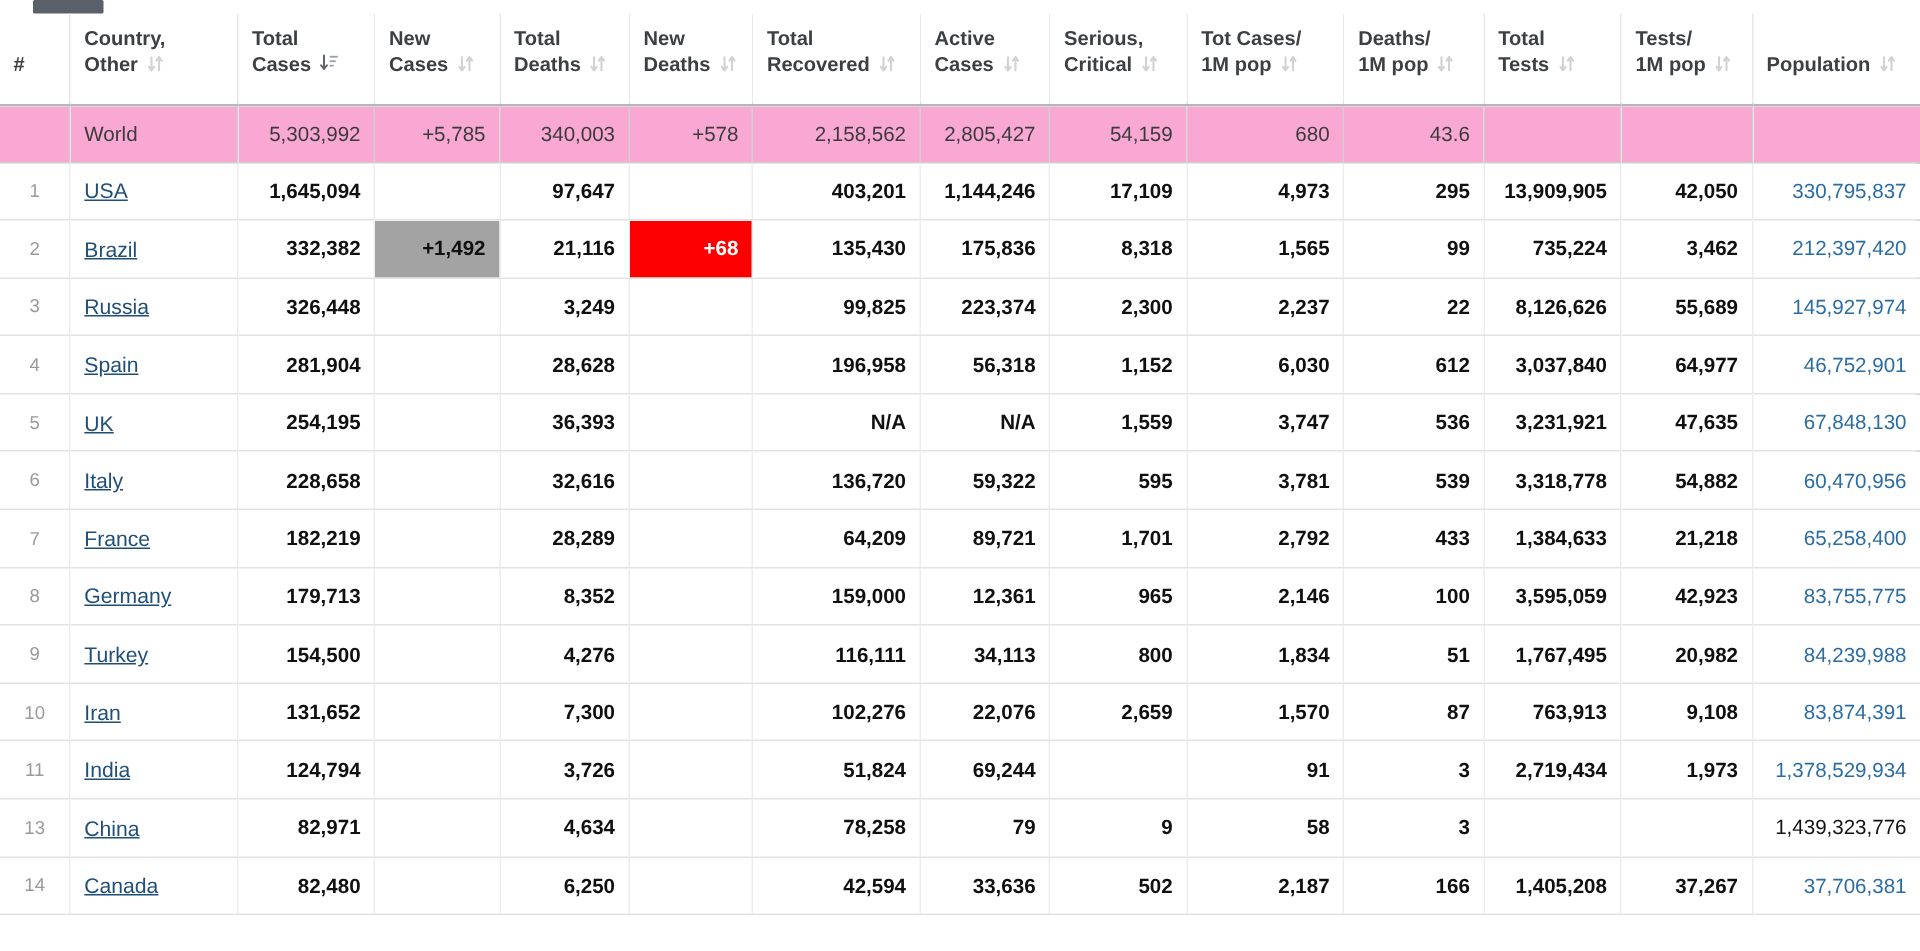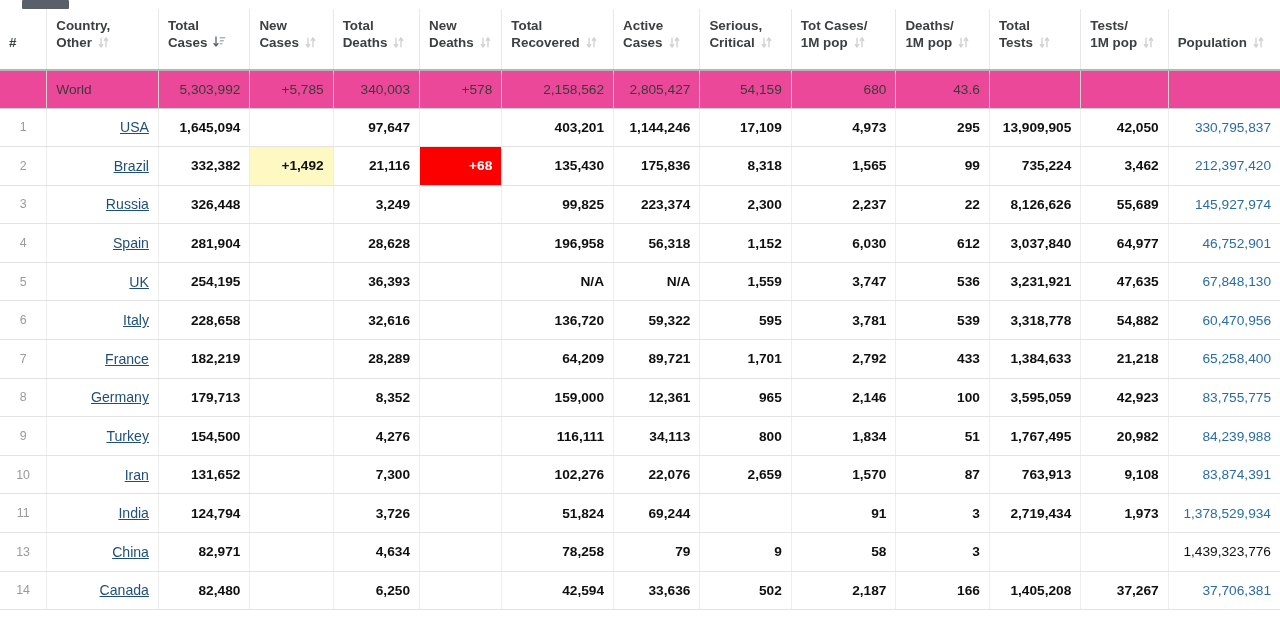--- a/index.html
+++ b/index.html
@@ -84,21 +84,21 @@
     height: 13px;
     margin-left: 6px;
     position: relative;
     top: 2px;
     vertical-align: baseline;
   }
   .sort-ico svg { display: block; }
 
   
   tr.world-row td {
-    background: #ec4899;
+    background: #f9a8d4;
     color: #3b3b3b;
     font-weight: normal;
     font-size: 13.7px;
     border-left: 1px solid #d0d0d0;
     border-bottom: 1px solid #cfcfcf;
     height: 38px;
     padding: 0 9px;
     text-align: right;
   }
   tr.world-row td:first-child { border-left: none; }
@@ -120,34 +120,34 @@
   }
   tbody td:first-child { border-left: none; }
 
   td.rank {
     text-align: center;
     font-weight: normal;
     color: #9a9a9a;
     font-size: 12.4px;
   }
   td.country {
-    text-align: right;
+    text-align: left;
     font-weight: normal;
   }
   td.country a {
     color: #1f4f78;
     text-decoration: underline;
     font-size: 14.1px;
     font-weight: normal;
     cursor: pointer;
   }
   td.pop { color: #2b6ca3; font-weight: normal; }
   td.pop.nolink { color: #111; font-weight: normal; }
 
-  td.hl-new-cases { background: #fef9c3; }
+  td.hl-new-cases { background: #a3a3a3; }
   td.hl-new-deaths { background: #fc0000; color: #ffffff; }
 
   
   col.c-rank  { width: 46px; }
   col.c-name  { width: 110px; }
   col.c-tc    { width: 90px; }
   col.c-nc    { width: 82px; }
   col.c-td    { width: 85px; }
   col.c-nd    { width: 81px; }
   col.c-tr    { width: 110px; }

